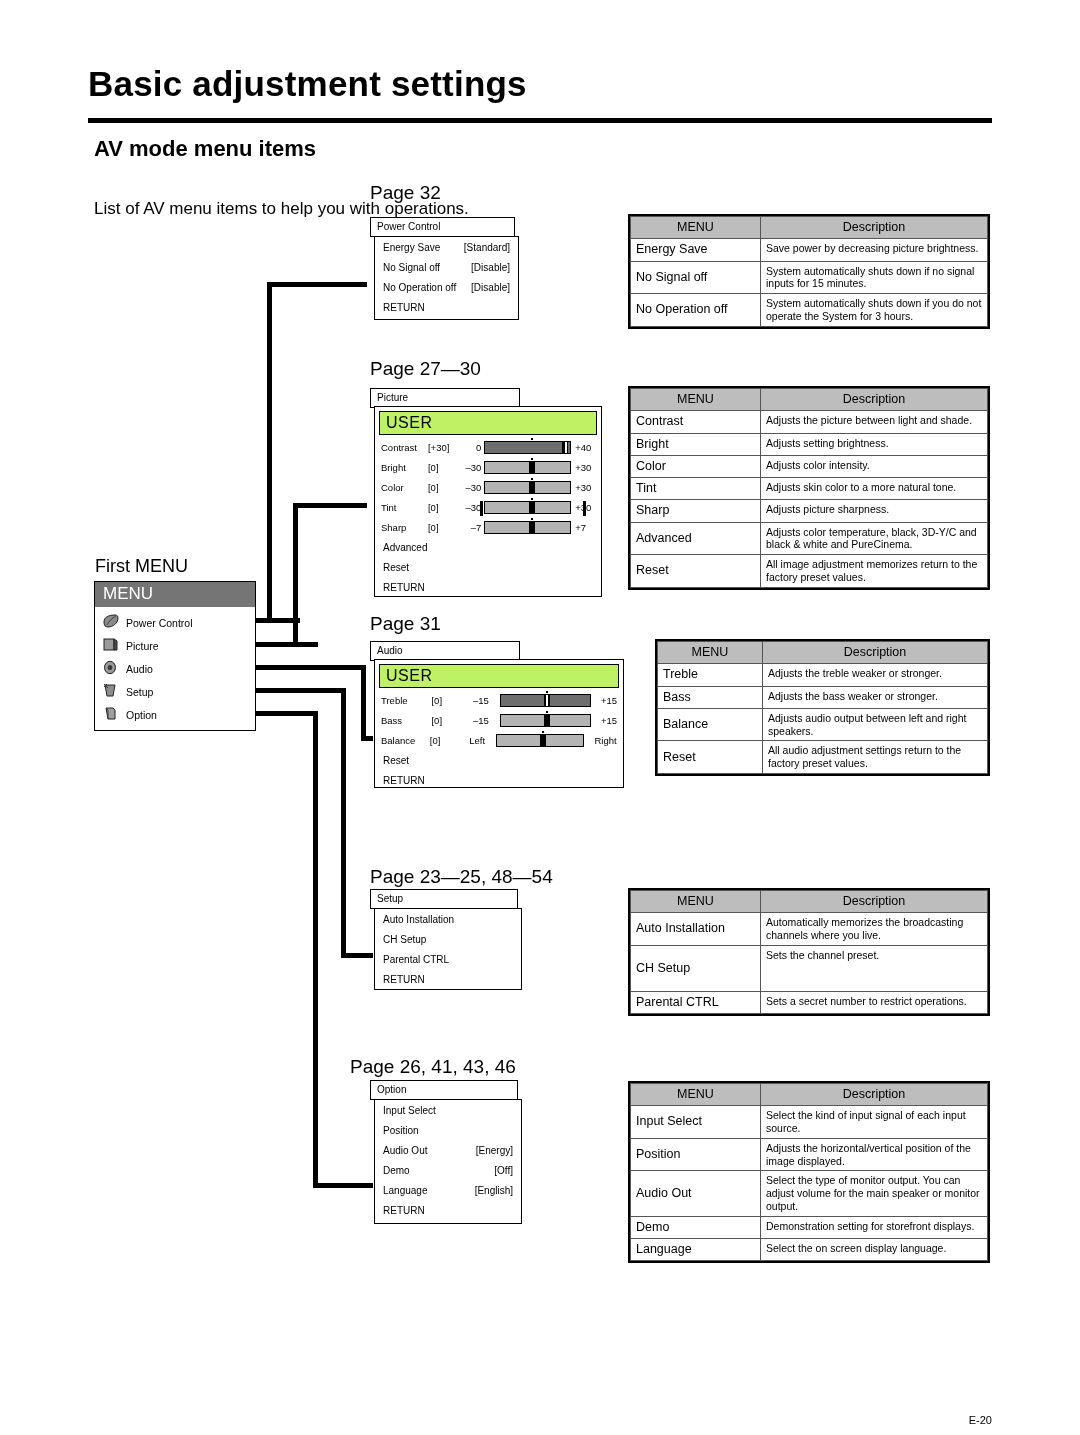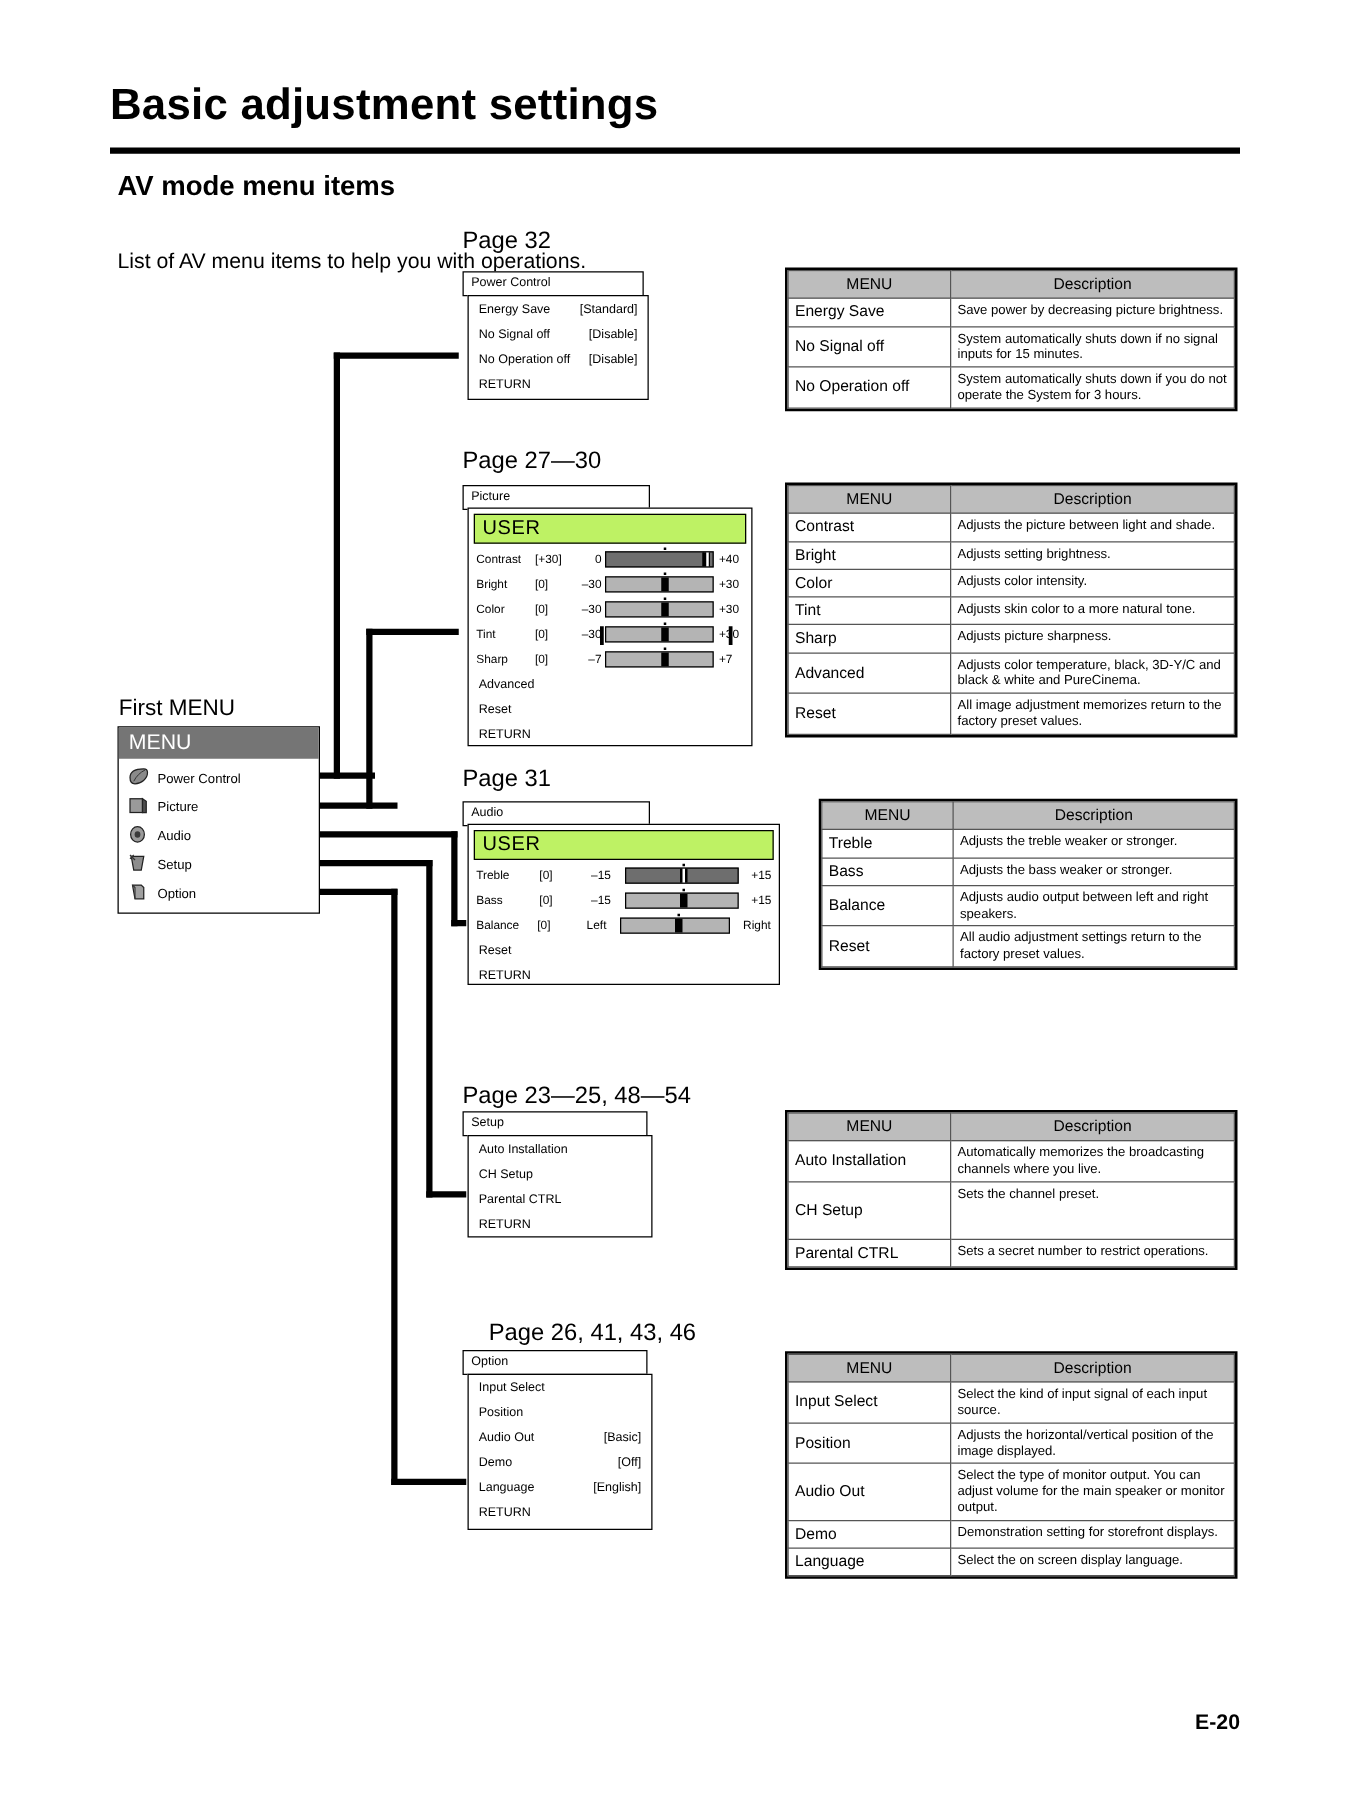--- a/index.html
+++ b/index.html
@@ -25,22 +25,22 @@
   #section-title {
     position:absolute; left:94px; top:136px;
     font-size:22px; font-weight:bold;
   }
   #section-sub {
     position:absolute; left:94px; top:165px;
     font-size:17px;
     margin-top:34px;
   }
   #footer {
-    position:absolute; right:88px; top:1368px;
-    font-size:17px; font-weight:bold;
+    position:absolute; right:88px; top:1414px;
+    font-size:11px; font-weight:normal;
   }
 
   
   .page-label {
     position:absolute; font-size:19px; font-weight:normal; white-space:nowrap;
   }
   .first-menu-label {
     position:absolute; left:95px; top:556px; font-size:18px; white-space:nowrap;
   }
 
@@ -460,34 +460,34 @@
       <td>Sets the channel preset.</td>
     </tr>
     <tr>
       <td class="m">Parental CTRL</td>
       <td>Sets a secret number to restrict operations.</td>
     </tr>
   </tbody>
     </table>
 </div>
 
-<div class="page-label" style="left:391px; top:1056px;">Page 26, 41, 43, 46</div>
+<div class="page-label" style="left:350px; top:1056px;">Page 26, 41, 43, 46</div>
 <div class="osd-tab" style="left:370px; top:1080px; width:148px;">Option</div>
 <div class="osd-body" style="left:374px; top:1099px; width:148px; height:125px;">
   <div class="osd-row">
     <span class="lab">Input Select</span>
     <span class="val"></span>
   </div>
   <div class="osd-row">
     <span class="lab">Position</span>
     <span class="val"></span>
   </div>
   <div class="osd-row">
     <span class="lab">Audio Out</span>
-    <span class="val">[Basic]</span>
+    <span class="val">[Energy]</span>
   </div>
   <div class="osd-row">
     <span class="lab">Demo</span>
     <span class="val">[Off]</span>
   </div>
   <div class="osd-row">
     <span class="lab">Language</span>
     <span class="val">[English]</span>
   </div>
   <div class="osd-row">

